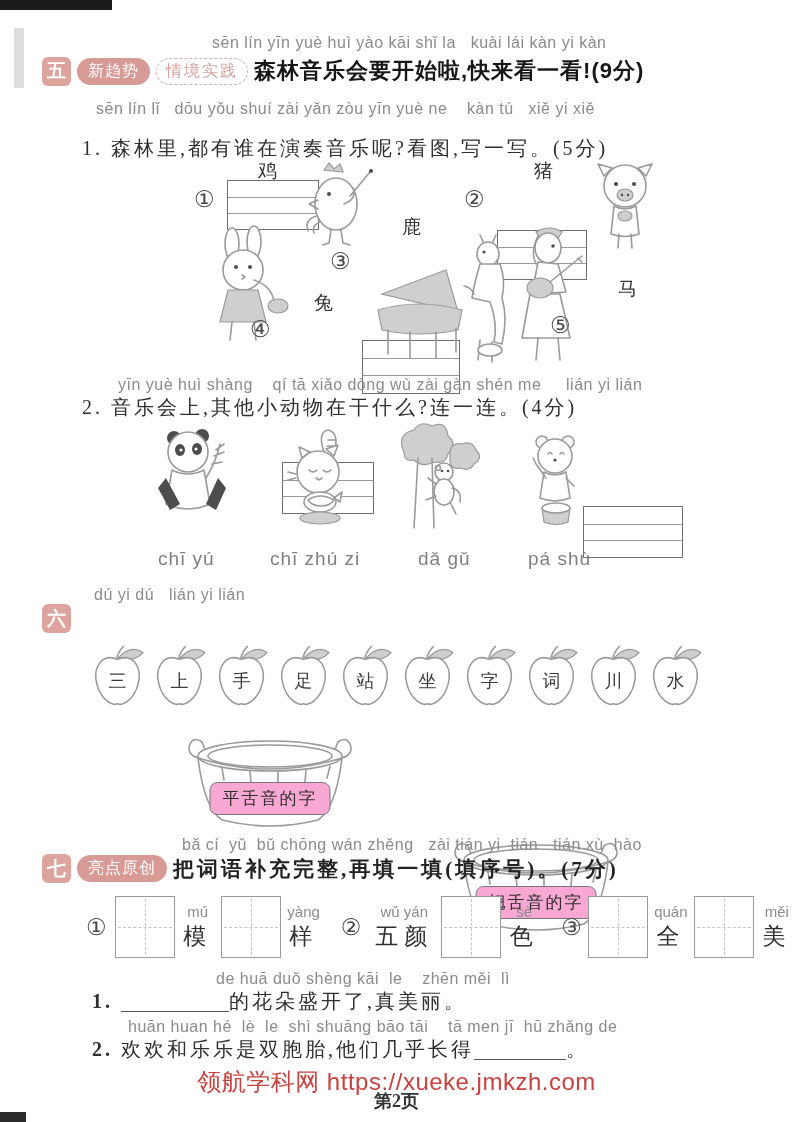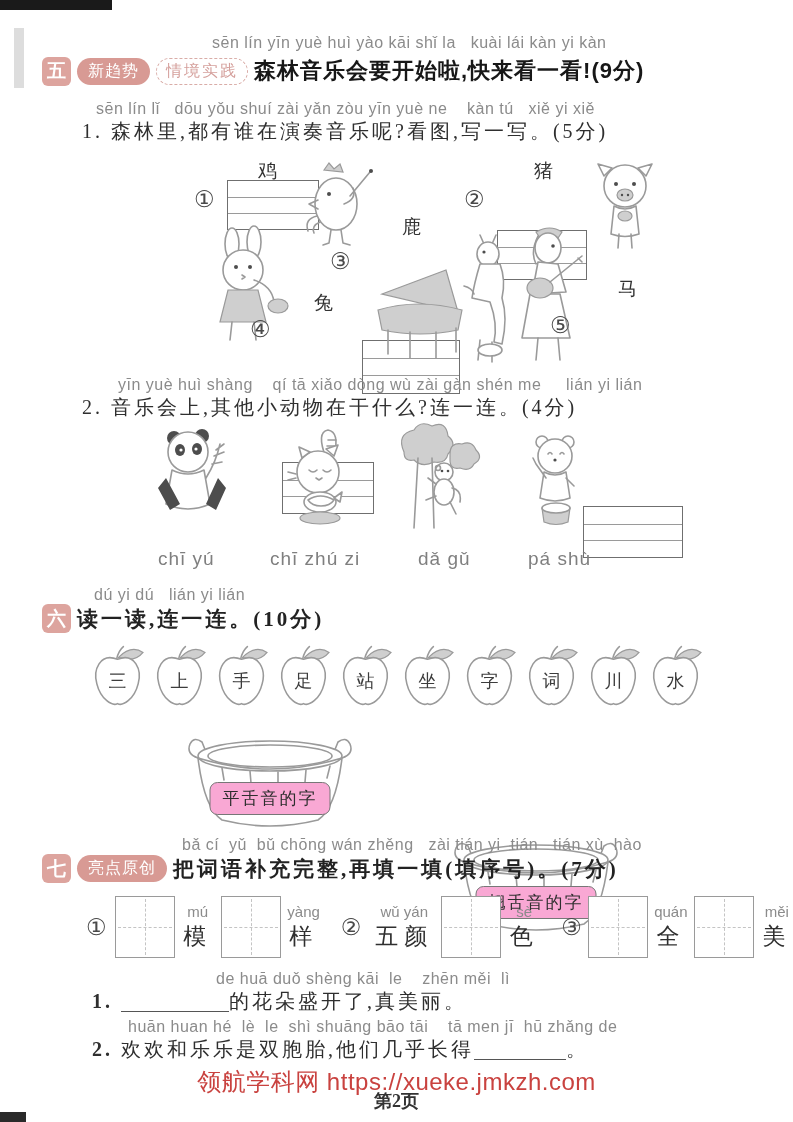--- a/index.html
+++ b/index.html
@@ -78,21 +78,21 @@
 <div class="abs pinyin" style="left:212px;top:34px;">sēn lín yīn yuè huì yào kāi shǐ la   kuài lái kàn yi kàn</div>
 
 <div class="abs sec-header" style="left:42px;top:56px;">
   <div class="num-badge">五</div>
   <div class="pill-badge">新趋势</div>
   <div class="dashed-badge">情境实践</div>
   <div class="big-title">森林音乐会要开始啦,快来看一看!(9分)</div>
 </div>
 
 <div class="abs pinyin" style="left:96px;top:100px;">sēn lín lǐ   dōu yǒu shuí zài yǎn zòu yīn yuè ne    kàn tú   xiě yi xiě</div>
-<div class="abs qtext" style="left:82px;top:118px;">1. 森林里,都有谁在演奏音乐呢?看图,写一写。(5分)</div>
+<div class="abs qtext" style="left:82px;top:135px;">1. 森林里,都有谁在演奏音乐呢?看图,写一写。(5分)</div>
 
 <div class="abs" style="left:0;top:150px;width:793px;height:222px;">
 
   <div class="abs animal-label" style="left:258px;top:8px;">鸡</div>
   <div class="abs circ-num" style="left:194px;top:36px;">①</div>
   <div class="abs pybox" style="left:227px;top:30px;width:90px;height:48px;">
       <i class="l1"></i>
       <i class="l2"></i>
     </div>
   <svg class="abs" style="left:294px;top:6px;" width="82" height="94" viewBox="0 0 82 94">
@@ -244,21 +244,20 @@
 <div class="abs" style="left:0;top:548px;width:628px;height:26px;">
   <div class="abs match-label" style="left:158px;top:0;">chī yú</div>
   <div class="abs match-label" style="left:270px;top:0;">chī zhú zi</div>
   <div class="abs match-label" style="left:418px;top:0;">dǎ gǔ</div>
   <div class="abs match-label" style="left:528px;top:0;">pá shù</div>
 </div>
 
 <div class="abs pinyin" style="left:94px;top:586px;">dú yi dú   lián yi lián</div>
 <div class="abs sec-header" style="left:42px;top:604px;">
   <div class="num-badge">六</div>
-  <div class="kai-title">读一读,连一连。(10分)</div>
 </div>
 
 <div class="abs" style="left:88px;top:642px;display:flex;gap:3px;">
   <div class="apple">
     <svg width="59" height="70" viewBox="0 0 60 70">
         <path class="gy" d="M31 15 q13 -13 25 -5 q-9 11 -25 5z"></path>
         <path class="ln" d="M29 17 q2 -9 7 -13"></path>
         <path class="ln-f" d="M30 17 C12 10 5 28 9 42 C13 58 25 65 30 62 C35 65 47 58 51 42 C55 28 48 10 30 17 z"></path>
       </svg>
     <span class="ch">三</span>

